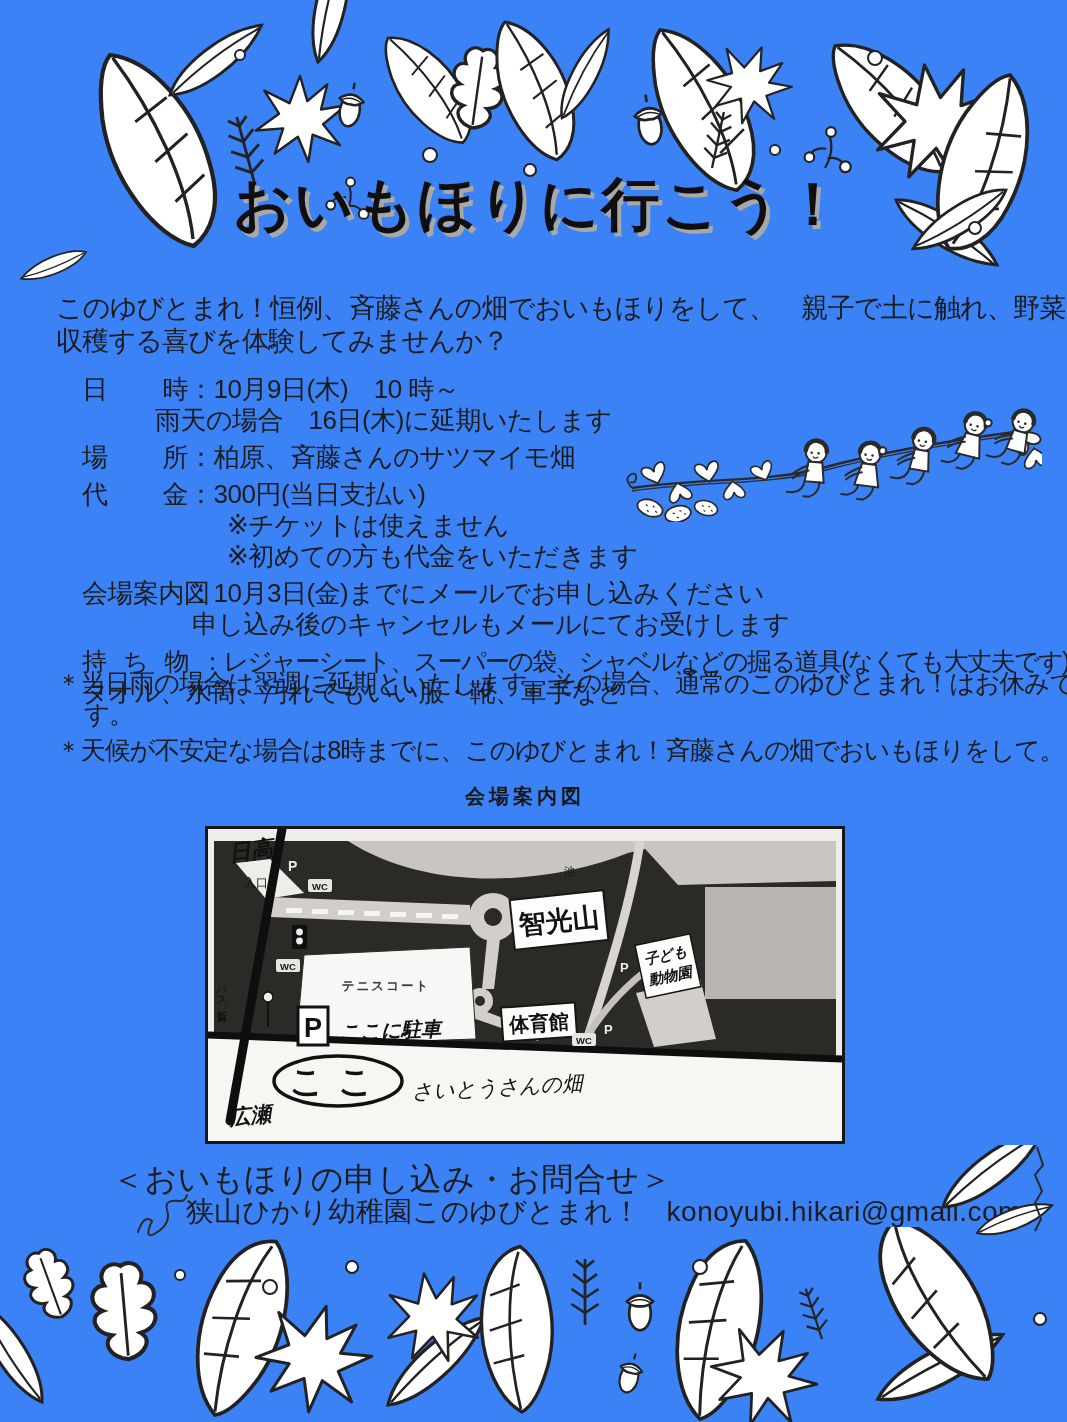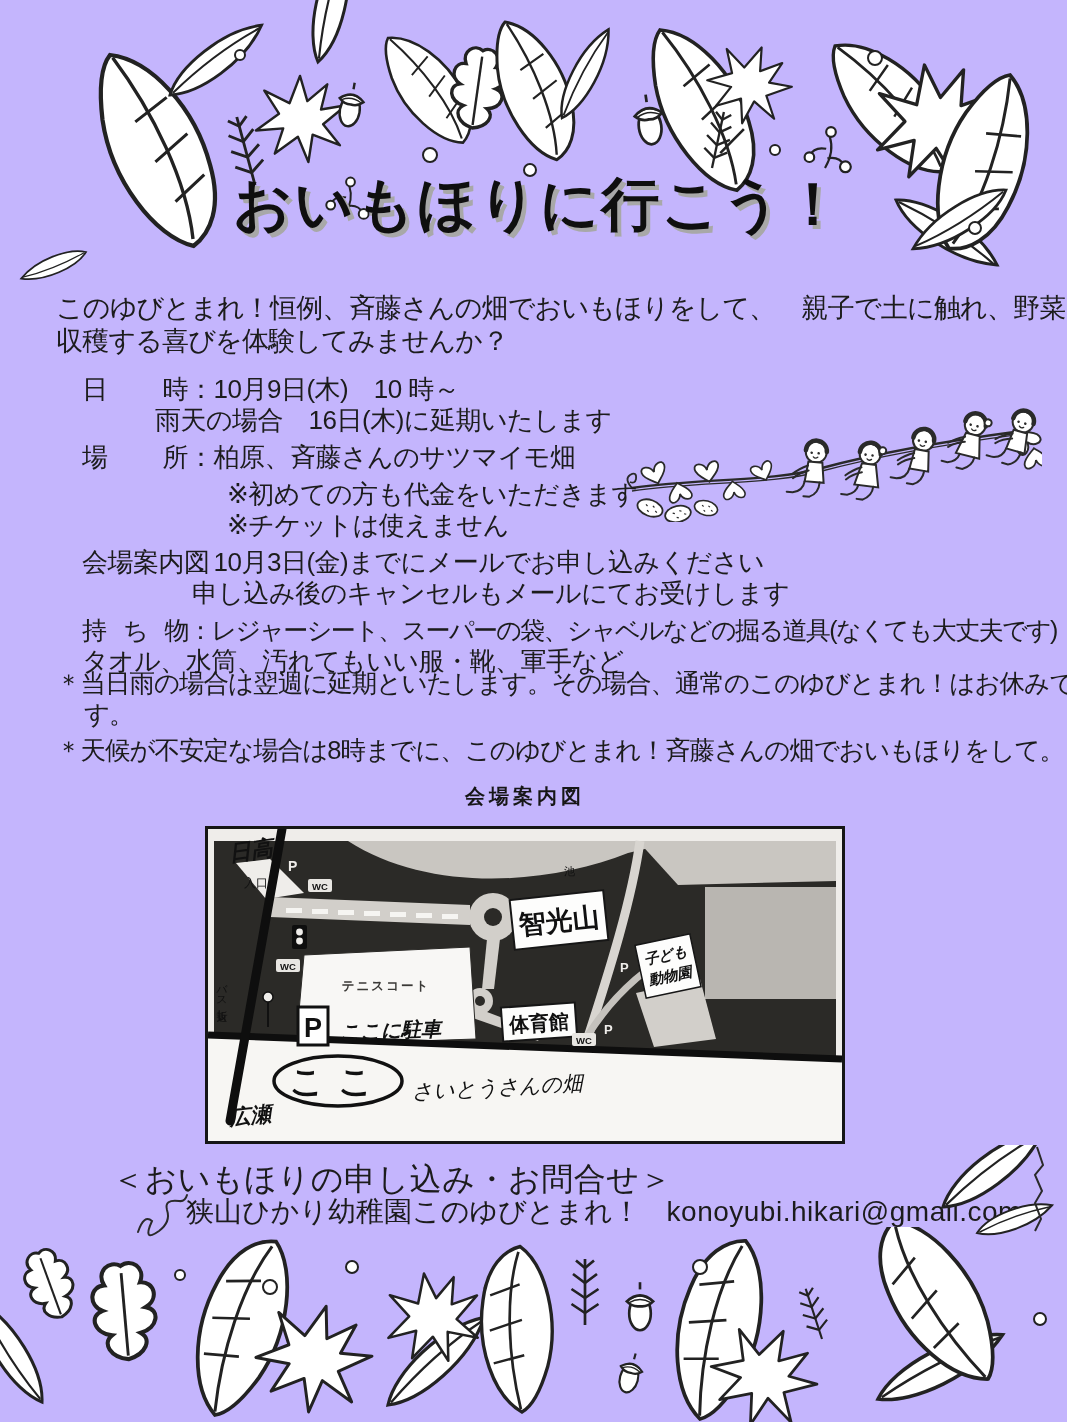--- a/index.html
+++ b/index.html
@@ -1,18 +1,18 @@
 <!DOCTYPE html>
 <html lang="ja"><head>
 <meta charset="utf-8">
 <title>Flyer</title>
 <style>
   html,body{margin:0;padding:0;background:#ffffff;}
   .page{
-    position:relative; width:1067px; height:1422px; background:#c4b5fd; overflow:hidden;
+    position:relative; width:1067px; height:1422px; background:#3b82f6; overflow:hidden;
     font-family:"Liberation Sans","DejaVu Sans",sans-serif; color:#1c1c1c;
   }
   svg{display:block;}
   .deco{position:absolute; pointer-events:none;}
 
   .title{
     position:absolute; left:233px; top:166px; white-space:nowrap;
     font-size:58px; font-weight:bold; letter-spacing:2px; color:#0f0f0f;
     text-shadow:4px 4px 0 #a8a8a8;
   }
@@ -21,21 +21,21 @@
     font-size:27px; line-height:33px; letter-spacing:-0.8px; white-space:nowrap;
   }
   .details{
     position:absolute; left:82px; top:374px; width:960px;
     font-size:26px; line-height:31px; letter-spacing:-0.5px;
   }
   .drow{margin-bottom:6px;}
   .dmain{display:flex; white-space:nowrap;}
   .dlabel{flex:0 0 106px; width:106px; text-align:justify; text-align-last:justify; display:inline-block;}
   .dval{white-space:nowrap;}
-  .tight{font-size:25px; letter-spacing:-1.6px;}
+  .tight{font-size:25px; letter-spacing:-1.6px;gap:12px;}
   .dsub{white-space:nowrap;}
   .dsub.s1{margin-left:73px;}
   .dsub.s2{margin-left:145px;}
   .dsub.s3{margin-left:110px;}
   .dsub.s4{}
   .notes{
     position:absolute; left:56px; top:668px; width:985px;
     font-size:25.5px; line-height:31px; letter-spacing:-1px;
   }
   .note{margin-bottom:5px; white-space:nowrap;}
@@ -224,22 +224,26 @@
       </div>
       <div class="dsub s1">雨天の場合　16日(木)に延期いたします</div>
     </div>
     <div class="drow">
       <div class="dmain">
         <span class="dlabel">場所</span>
         <span class="dval">：柏原、斉藤さんのサツマイモ畑</span>
       </div>
     </div>
     <div class="drow">
+      <div class="dmain">
+        <span class="dlabel">代金</span>
+        <span class="dval">：300円(当日支払い)</span>
+      </div>
+      <div class="dsub s2">※チケットは使えません</div>
       <div class="dsub s2">※初めての方も代金をいただきます</div>
-      <div class="dsub s2">※チケットは使えません</div>
     </div>
     <div class="drow">
       <div class="dmain">
         <span class="dlabel">会場案内図</span>
         <span class="dval">：10月3日(金)までにメールでお申し込みください</span>
       </div>
       <div class="dsub s3">申し込み後のキャンセルもメールにてお受けします</div>
     </div>
     <div class="drow">
       <div class="dmain tight">

